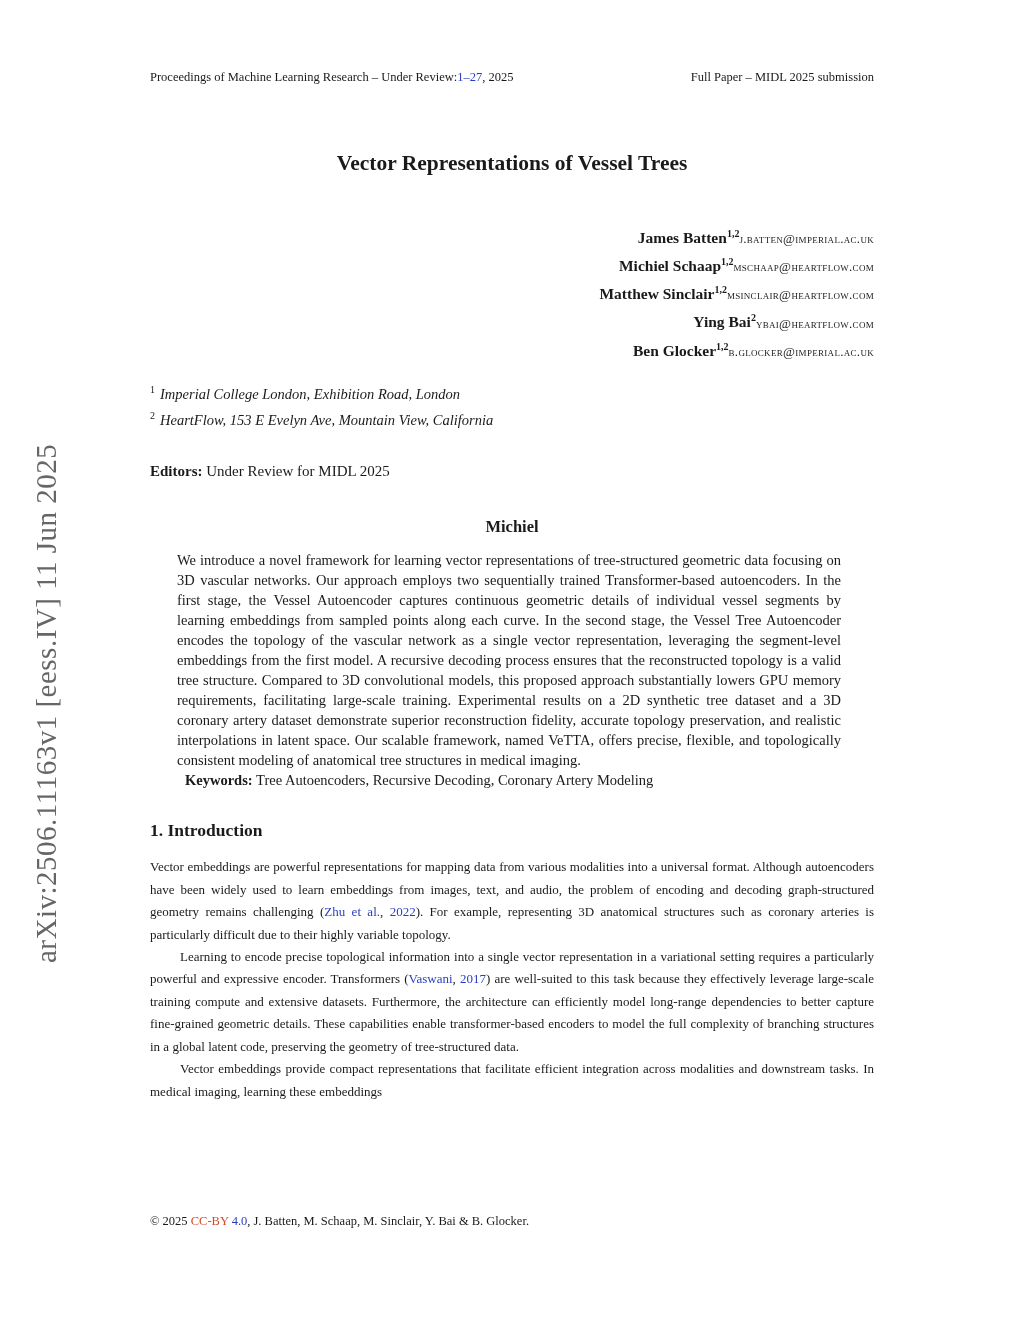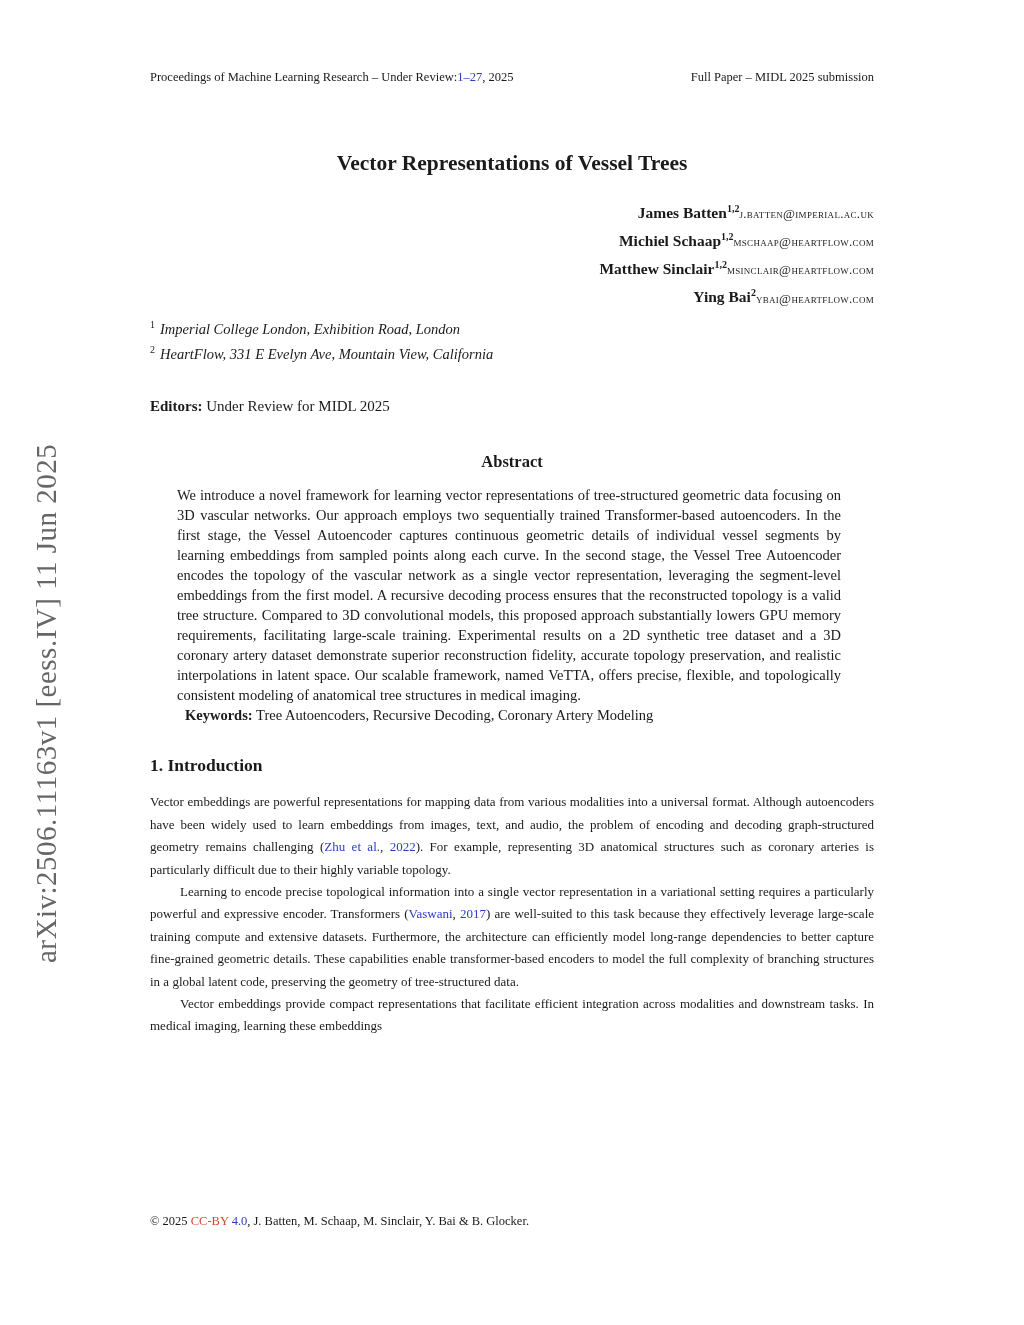--- a/index.html
+++ b/index.html
@@ -14,30 +14,30 @@
 
   .running-head {
     position:absolute; top:69px; left:150px; width:724px;
     display:flex; justify-content:space-between;
     font-size:12.5px; line-height:16px;gap:48px;
   }
 
   .content { position:absolute; top:130px; left:150px; width:724px; }
 
   .title {
-    margin-top:18px; margin-bottom:19px;
+    margin-top:18px; margin-bottom:44px;
     text-align:center; font-size:21.5px; font-weight:bold; line-height:30px;
   }
 
   .author-row { display:flex; justify-content:flex-end; align-items:baseline; line-height:23px; }
   .author-name { font-weight:bold; font-size:15.5px; }
   .author-name sup { font-size:10px; }
   .author-email { font-variant:small-caps; font-size:13px; letter-spacing:0.3px; }
 
-  .affils { margin-top:4px; }
+  .affils { margin-top:16px; }
   .affil { font-size:14.5px; line-height:22px; font-style:italic; }
   .affil sup { font-style:normal; font-size:10px; margin-right:5px; }
 
   .editors { margin-top:30px; font-size:15px; line-height:22px; }
   .bold { font-weight:bold; }
 
   .abstract-heading { margin-top:34px; text-align:center; font-weight:bold; font-size:16.5px; line-height:22px; }
   .abstract-body {
     margin:12px 33px 0 27px;
     font-size:14.5px; line-height:20px; text-align:justify;
@@ -86,32 +86,36 @@
       <span class="author-email">mschaap@heartflow.com</span>
     </div>
     <div class="author-row">
       <span class="author-name"><span>Matthew Sinclair</span><sup>1,2</sup></span>
       <span class="author-email">msinclair@heartflow.com</span>
     </div>
     <div class="author-row">
       <span class="author-name"><span>Ying Bai</span><sup>2</sup></span>
       <span class="author-email">ybai@heartflow.com</span>
     </div>
+    <div class="author-row">
+      <span class="author-name"><span>Ben Glocker</span><sup>1,2</sup></span>
+      <span class="author-email">b.glocker@imperial.ac.uk</span>
+    </div>
   </div>
 
   <div class="affils">
     <div class="affil"><sup>1</sup><span>Imperial College London, Exhibition Road, London</span></div>
-    <div class="affil"><sup>2</sup><span>HeartFlow, 331 E Evelyn Ave, Mountain View, California</span></div>
+    <div class="affil"><sup>2</sup><span>HeartFlow, 153 E Evelyn Ave, Mountain View, California</span></div>
   </div>
 
   <div class="editors">
     <span class="bold">Editors:</span><span> Under Review for MIDL 2025</span>
   </div>
 
-  <div class="abstract-heading">Abstract</div>
+  <div class="abstract-heading">Michiel</div>
   <div class="abstract-body">We introduce a novel framework for learning vector representations of tree-structured geometric data focusing on 3D vascular networks. Our approach employs two sequentially trained Transformer-based autoencoders. In the first stage, the Vessel Autoencoder captures continuous geometric details of individual vessel segments by learning embeddings from sampled points along each curve. In the second stage, the Vessel Tree Autoencoder encodes the topology of the vascular network as a single vector representation, leveraging the segment-level embeddings from the first model. A recursive decoding process ensures that the reconstructed topology is a valid tree structure. Compared to 3D convolutional models, this proposed approach substantially lowers GPU memory requirements, facilitating large-scale training. Experimental results on a 2D synthetic tree dataset and a 3D coronary artery dataset demonstrate superior reconstruction fidelity, accurate topology preservation, and realistic interpolations in latent space. Our scalable framework, named VeTTA, offers precise, flexible, and topologically consistent modeling of anatomical tree structures in medical imaging.</div>
   <div class="keywords">
     <span class="bold">Keywords:</span><span> Tree Autoencoders, Recursive Decoding, Coronary Artery Modeling</span>
   </div>
 
   <h2 class="section-heading">1. Introduction</h2>
 
   <p class="body-par"><span>Vector embeddings are powerful representations for mapping data from various modalities into a universal format. Although autoencoders have been widely used to learn embeddings from images, text, and audio, the problem of encoding and decoding graph-structured geometry remains challenging (</span><span class="link">Zhu et al.</span><span>, </span><span class="link">2022</span><span>). For example, representing 3D anatomical structures such as coronary arteries is particularly difficult due to their highly variable topology.</span></p>
   <p class="body-par indent"><span>Learning to encode precise topological information into a single vector representation in a variational setting requires a particularly powerful and expressive encoder. Transformers (</span><span class="link">Vaswani</span><span>, </span><span class="link">2017</span><span>) are well-suited to this task because they effectively leverage large-scale training compute and extensive datasets. Furthermore, the architecture can efficiently model long-range dependencies to better capture fine-grained geometric details. These capabilities enable transformer-based encoders to model the full complexity of branching structures in a global latent code, preserving the geometry of tree-structured data.</span></p>
   <p class="body-par indent">Vector embeddings provide compact representations that facilitate efficient integration across modalities and downstream tasks. In medical imaging, learning these embeddings</p>

